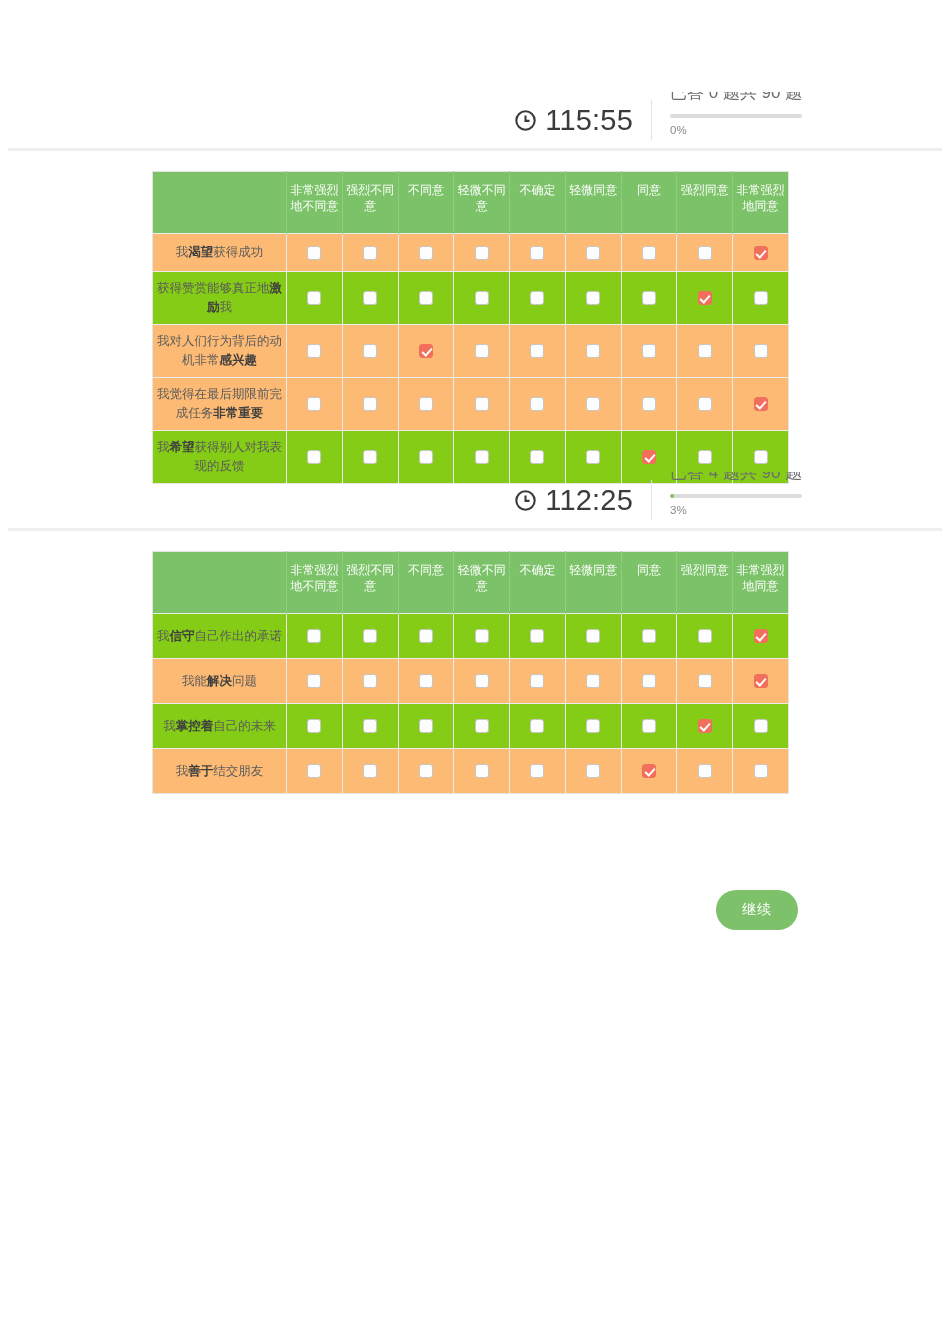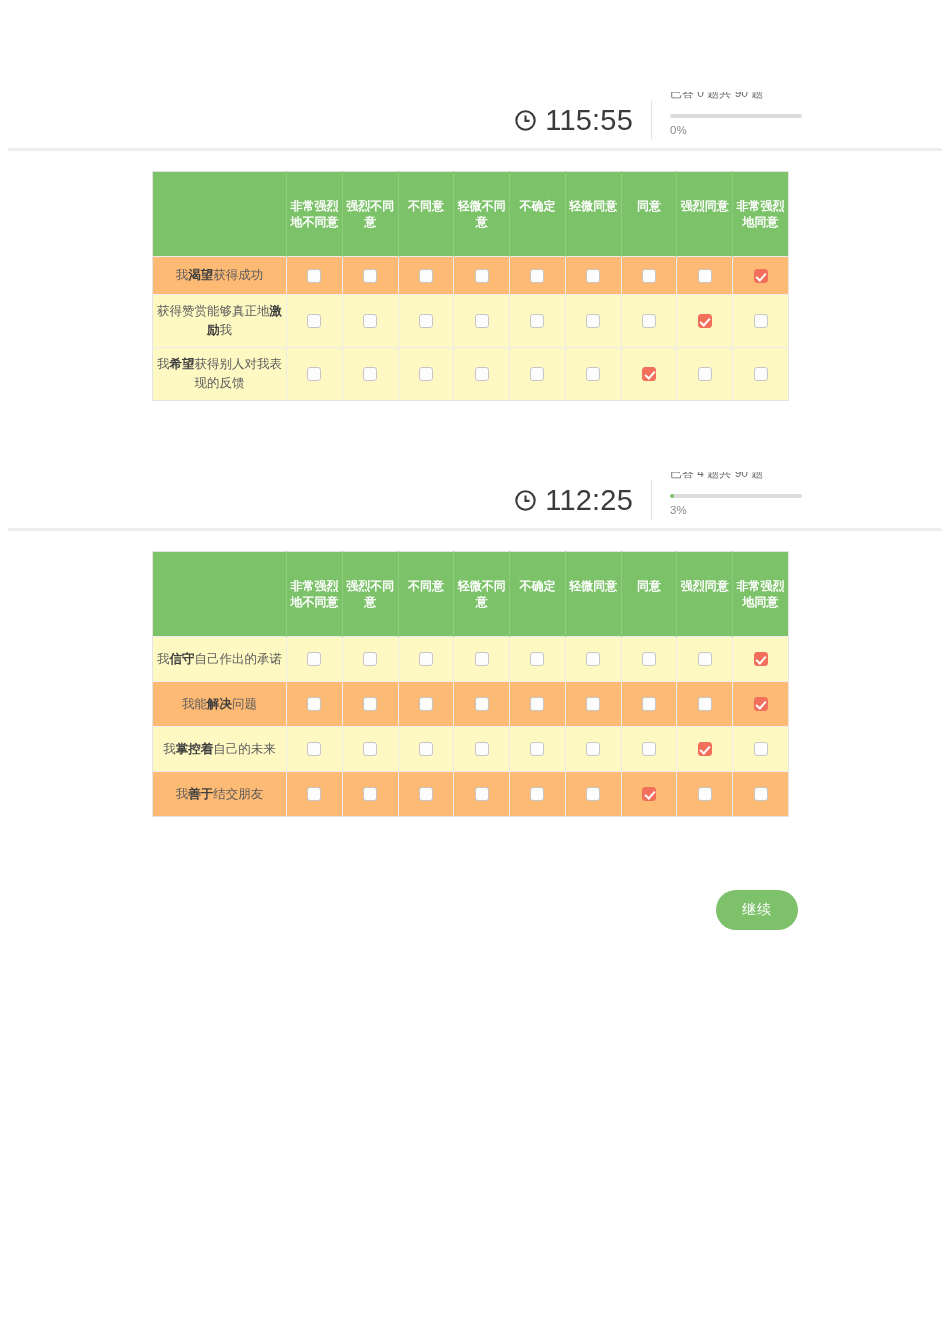--- a/index.html
+++ b/index.html
@@ -48,21 +48,21 @@
     width: 132px;
     position: relative;
     height: 56px;
     overflow: hidden;
   }
   .progress-label {
     position: absolute;
     top: -7px;
     left: 0;
     width: 160px;
-    font-size: 12px;
+    font-size: 17px;
     color: #6d6d6d;
     white-space: nowrap;
     line-height: 16px;
   }
   .progress-track {
     position: absolute;
     top: 22px;
     left: 0;
     width: 132px;
     height: 4px;
@@ -95,23 +95,23 @@
   table.survey {
     border-collapse: collapse;
     width: 637px;
     table-layout: fixed;
     border: 1px solid #e4e4e4;
   }
   table.survey th {
     background: #7bc268;
     color: #ffffff;
     font-size: 12px;
-    font-weight: bold;
+    font-weight: normal;
     line-height: 16px;
-    padding: 26px 3px;
+    padding: 10px 3px;
     text-align: center;
     vertical-align: top;
     border-right: 1px solid #8fcc7e;
     height: 62px;
   }
   table.survey th:last-child { border-right: none; }
   th.qcol { width: 134px; background: #7bc268; }
 
   table.survey td {
     border-right: 1px solid #ececec;
@@ -123,21 +123,21 @@
     padding: 7px 2px;
   }
   table.survey td:last-child { border-right: none; }
   td.qtext {
     text-align: left;
     padding: 8px 9px 8px 9px;
     line-height: 19px;
     width: 134px;
   }
   td.qtext b { font-weight: bold; color: #3f3f3f; }
-  tr.alt td { background: #fef9c3; }
+  tr.alt td { background: #84cc16; }
   tr.norm td { background: #fdba74; }
 
   .t1 tr td { height: 38px; }
   .t2 tr td { height: 45px; }
 
   
   .cb {
     display: inline-block;
     width: 14px; height: 14px;
     border: 1.6px solid #c6c6c6;
@@ -235,20 +235,44 @@
               <td class="qtext">获得赞赏能够真正地<b>激励</b>我</td>
               <td><span class="cb"></span></td>
               <td><span class="cb"></span></td>
               <td><span class="cb"></span></td>
               <td><span class="cb"></span></td>
               <td><span class="cb"></span></td>
               <td><span class="cb"></span></td>
               <td><span class="cb"></span></td>
               <td><span class="cb checked"></span></td>
               <td><span class="cb"></span></td>
+            </tr>
+            <tr class="norm">
+              <td class="qtext">我对人们行为背后的动机非常<b>感兴趣</b></td>
+              <td><span class="cb"></span></td>
+              <td><span class="cb"></span></td>
+              <td><span class="cb checked"></span></td>
+              <td><span class="cb"></span></td>
+              <td><span class="cb"></span></td>
+              <td><span class="cb"></span></td>
+              <td><span class="cb"></span></td>
+              <td><span class="cb"></span></td>
+              <td><span class="cb"></span></td>
+            </tr>
+            <tr class="norm">
+              <td class="qtext">我觉得在最后期限前完成任务<b>非常重要</b></td>
+              <td><span class="cb"></span></td>
+              <td><span class="cb"></span></td>
+              <td><span class="cb"></span></td>
+              <td><span class="cb"></span></td>
+              <td><span class="cb"></span></td>
+              <td><span class="cb"></span></td>
+              <td><span class="cb"></span></td>
+              <td><span class="cb"></span></td>
+              <td><span class="cb checked"></span></td>
             </tr>
             <tr class="alt">
               <td class="qtext">我<b>希望</b>获得别人对我表现的反馈</td>
               <td><span class="cb"></span></td>
               <td><span class="cb"></span></td>
               <td><span class="cb"></span></td>
               <td><span class="cb"></span></td>
               <td><span class="cb"></span></td>
               <td><span class="cb"></span></td>
               <td><span class="cb checked"></span></td>

